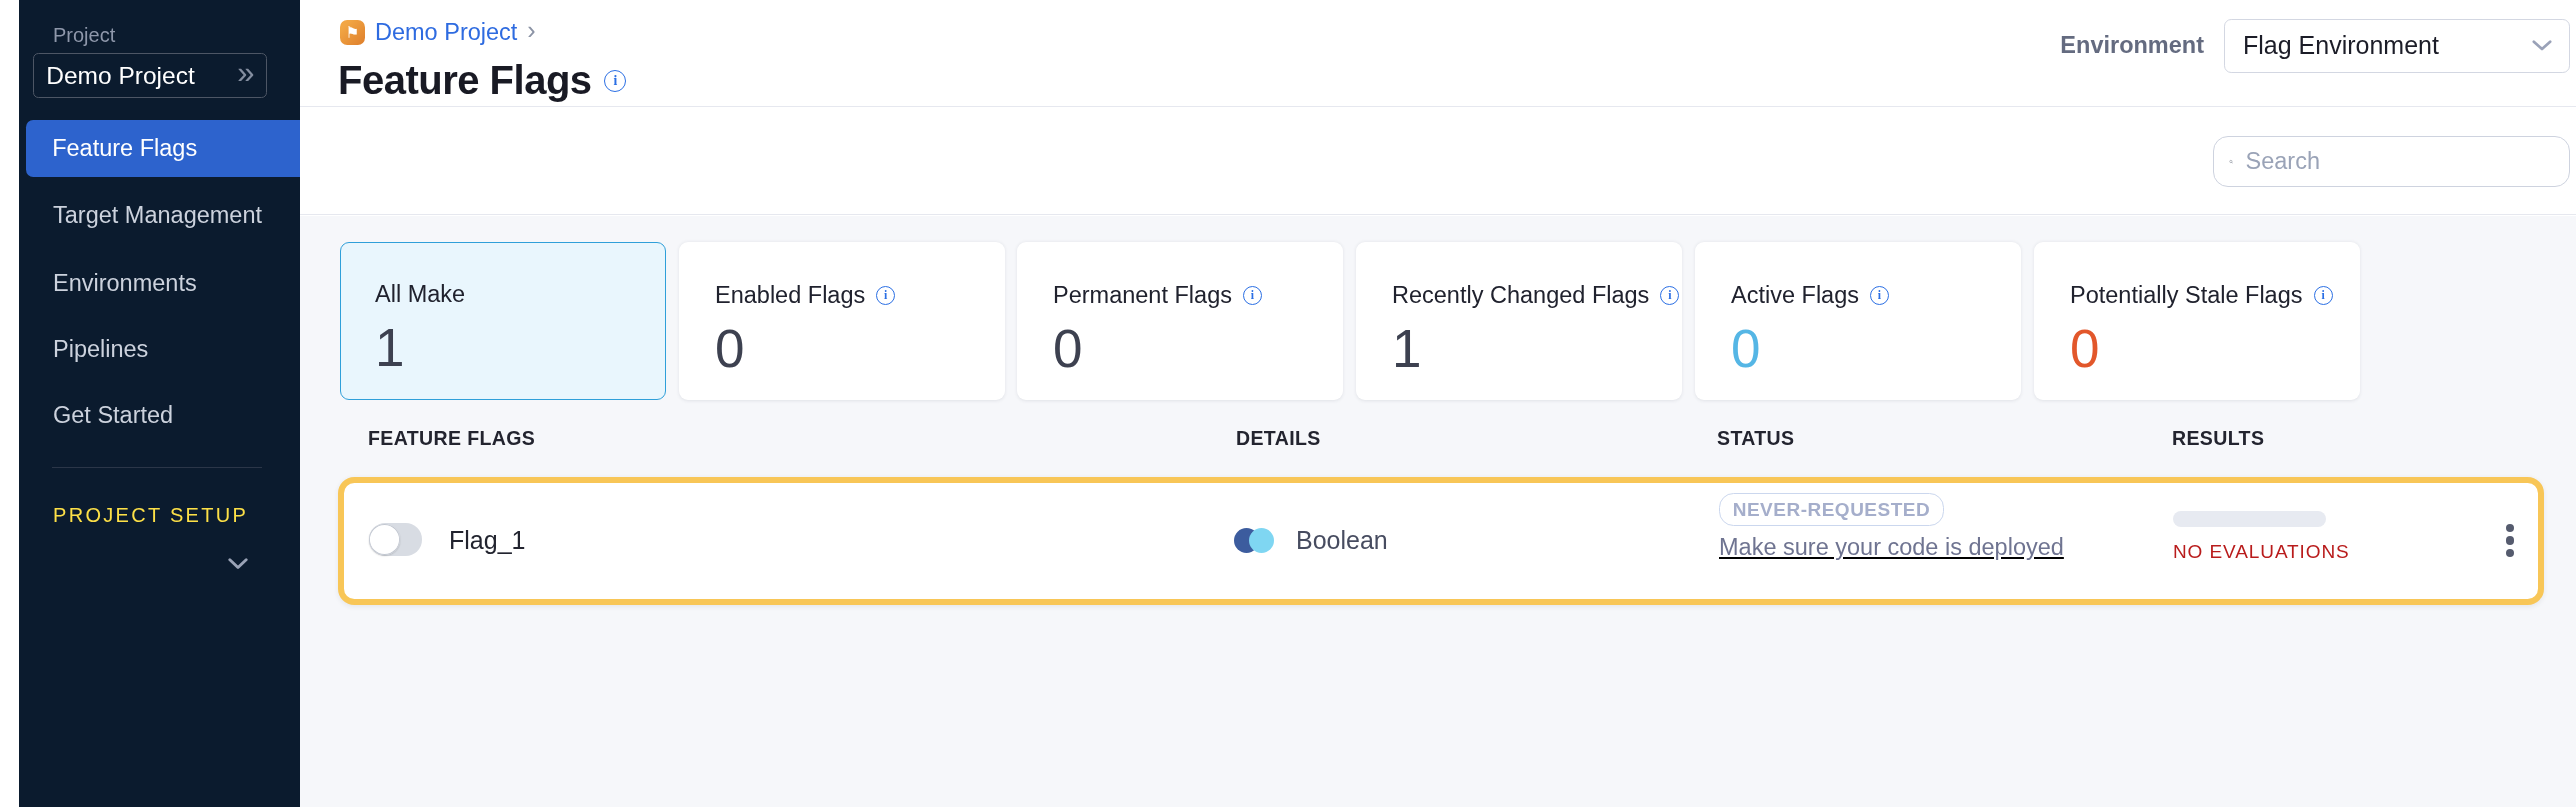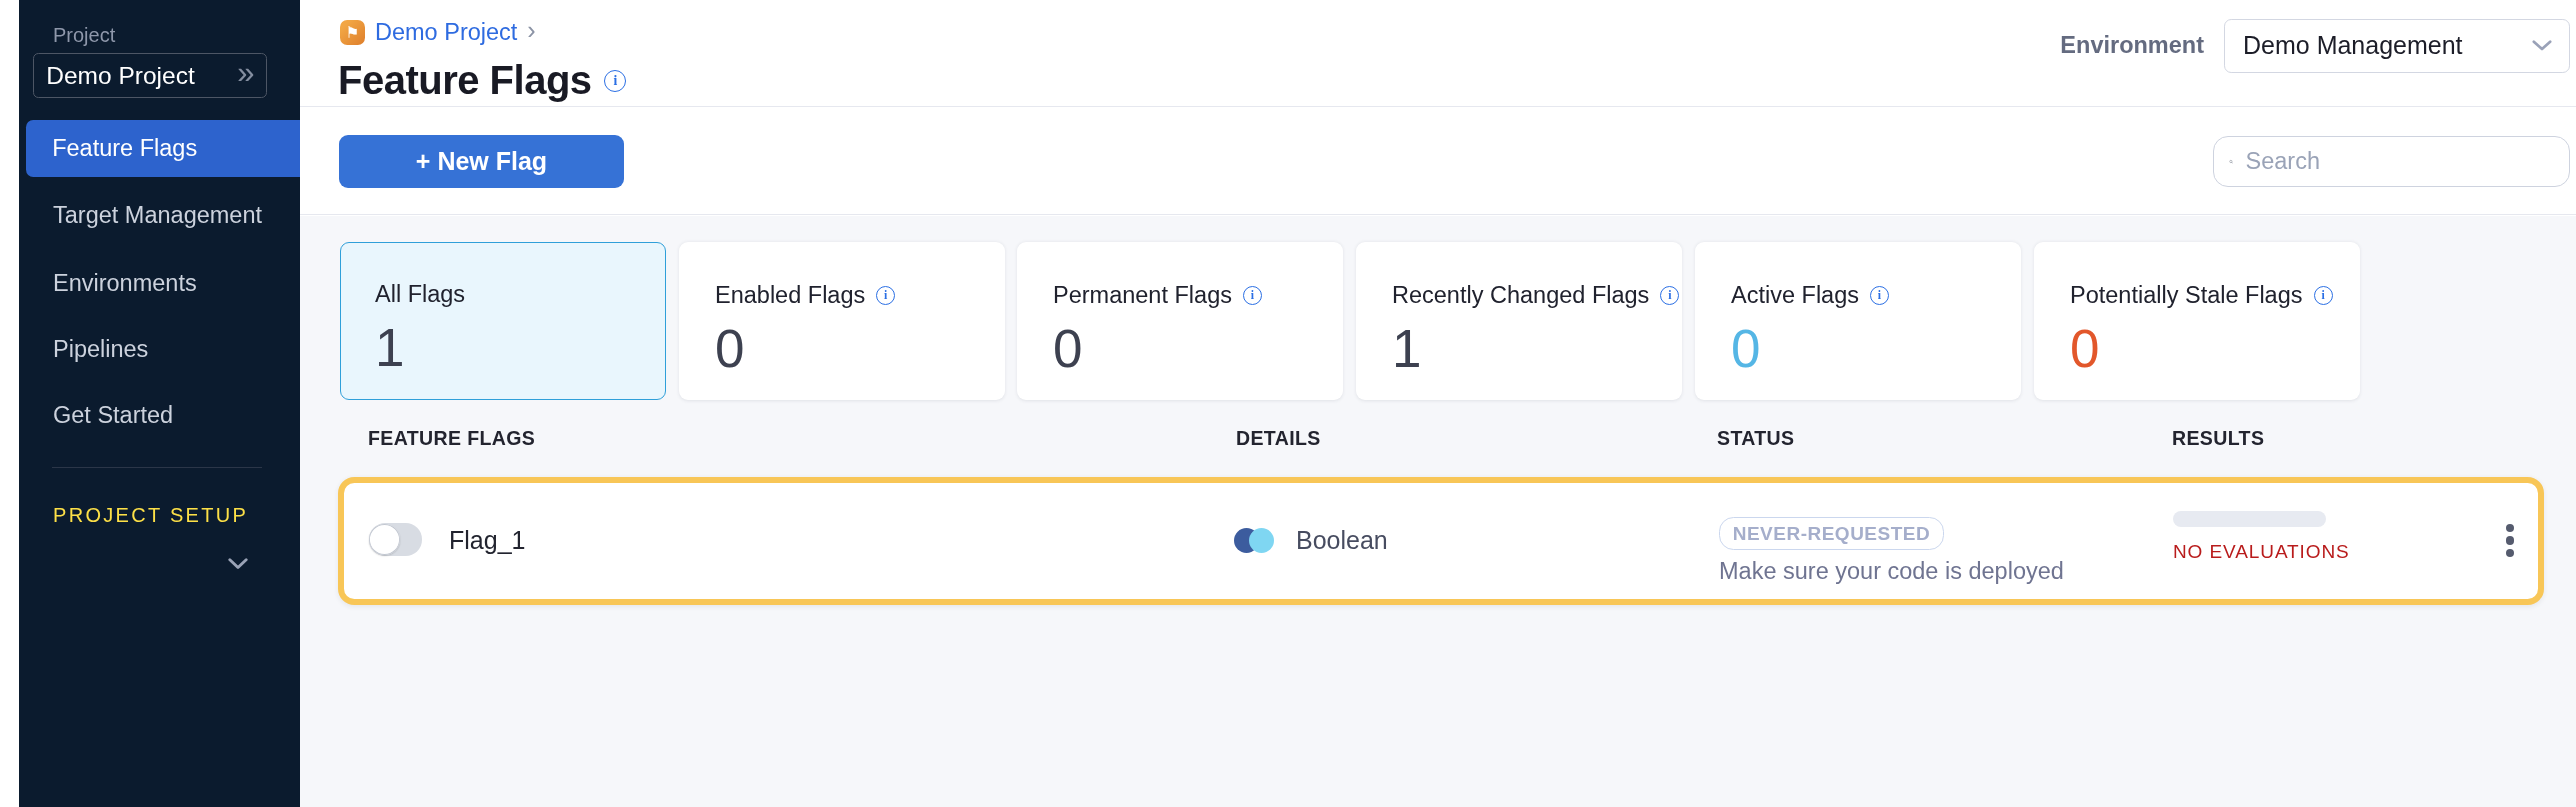--- a/index.html
+++ b/index.html
@@ -94,21 +94,21 @@
     border-radius:50%; background:#ffffff;
     box-shadow:inset 0 0 0 0.9px #c2c7d1, 0 0.9px 1.8px rgba(0,0,0,.18); }
   .flag-name { position:absolute; left:105px; top:43px; font-size:25px; color:#22242f; }
   .details-col { position:absolute; left:890px; top:43px; display:flex; align-items:center; gap:20px; }
   .bool-icon { position:relative; width:42px; height:25px; }
   .bool-icon .c1 { position:absolute; left:0; top:0; width:25px; height:25px;
     border-radius:50%; background:#3c5c9e; }
   .bool-icon .c2 { position:absolute; left:15.4px; top:0; width:25px; height:25px;
     border-radius:50%; background:#7fd6f2; }
   .type-label { font-size:25px; color:#474c60; }
-  .status-col { position:absolute; left:1375px; top:34px; }
+  .status-col { position:absolute; left:1375px; top:10px;text-decoration:underline; }
   .status-badge { display:inline-block; font-size:19px; font-weight:700; color:#a5aecb;
     letter-spacing:0.5px; border:1.8px solid #cbd7ee; border-radius:14.5px; padding:4.5px 12.7px; }
   .status-text { font-size:23.5px; color:#6f7491; margin-top:8.2px; }
   .results-col { position:absolute; left:1829px; top:28px; }
   .skeleton-bar { width:153px; height:16.3px; border-radius:8.2px; background:#e7eaf1; }
   .results-text { font-size:19px; color:#b91c1c; letter-spacing:0.9px; margin-top:13.6px; }
   .kebab { position:absolute; left:2148px; top:36px; width:36px; height:43px; display:flex;
     flex-direction:column; align-items:center; justify-content:center; gap:4.5px; cursor:pointer; }
   .kebab i { width:8.2px; height:8.2px; border-radius:50%; background:#555b6e; }
 </style>
@@ -153,44 +153,43 @@
       <span class="crumb-link">Demo Project</span>
       <span class="crumb-sep">›</span>
     </div>
     <div class="title-row">
       <h1 class="page-title">Feature Flags</h1>
       <span class="info-i"></span>
     </div>
     <div class="env-wrap">
       <span class="env-label">Environment</span>
       <div class="env-select">
-        <span class="val">Demo Management</span>
+        <span class="val">Flag Environment</span>
         <svg width="22" height="12.7" viewBox="0 0 24 14">
           <polyline points="3,3 12,11 21,3" fill="none" stroke="#9aa2b8" stroke-width="3" stroke-linecap="round" stroke-linejoin="round"></polyline>
         </svg>
       </div>
     </div>
   </header>
 
   <div class="toolbar">
-    <button class="btn-new-flag">+ New Flag</button>
     <div class="search-box">
       <svg width="23.5" height="23.5" viewBox="0 0 24 24">
         <circle cx="10.5" cy="10.5" r="6.5" fill="none" stroke="#4d5366" stroke-width="2"></circle>
         <line x1="15.6" y1="15.6" x2="21" y2="21" stroke="#4d5366" stroke-width="2" stroke-linecap="round"></line>
       </svg>
       <input type="text" placeholder="Search" style="">
     </div>
   </div>
 
   <main class="content">
 
     <div class="metric-card selected" style="left:40px">
       <div class="mc-head">
-          <span class="mc-label">All Flags</span>
+          <span class="mc-label">All Make</span>
         </div>
       <div class="mc-value">1</div>
     </div>
     <div class="metric-card" style="left:379px">
       <div class="mc-head">
         <span class="mc-label">Enabled Flags</span>
         <span class="info-i sm"></span>
       </div>
       <div class="mc-value">0</div>
     </div>

